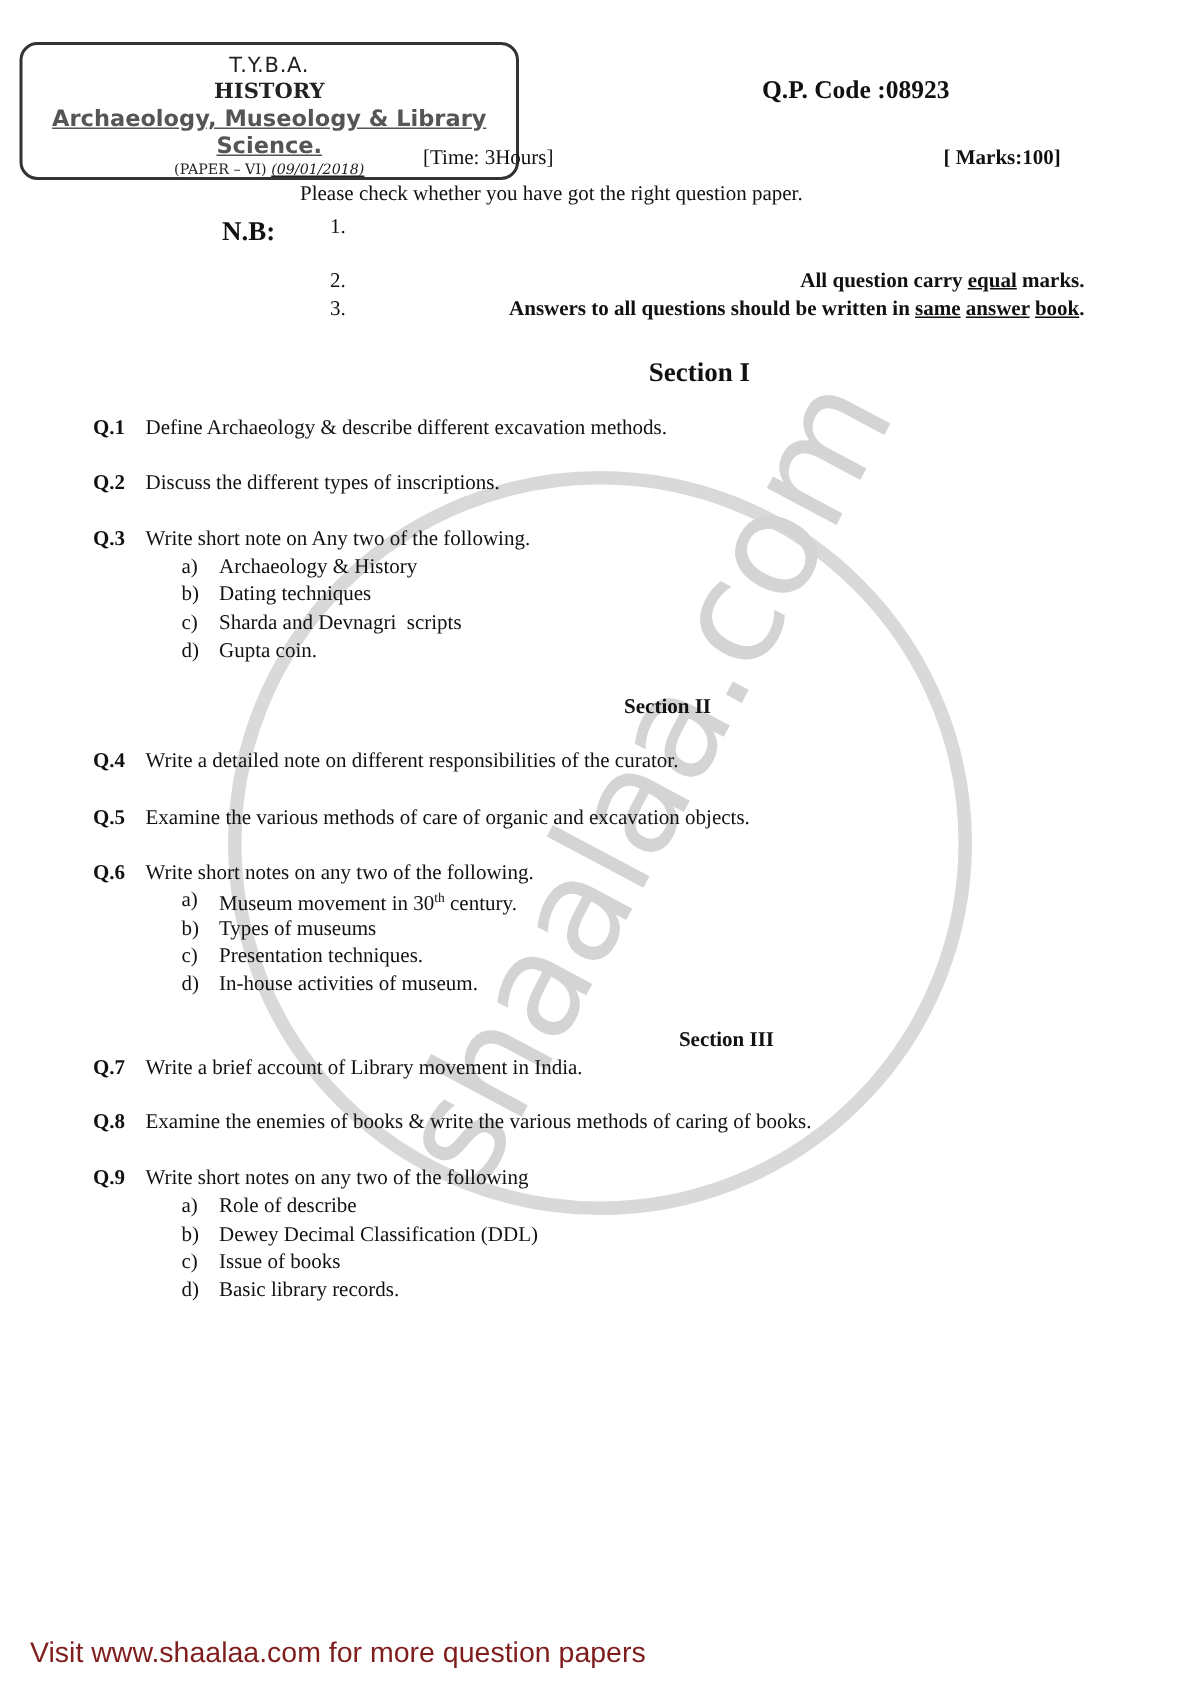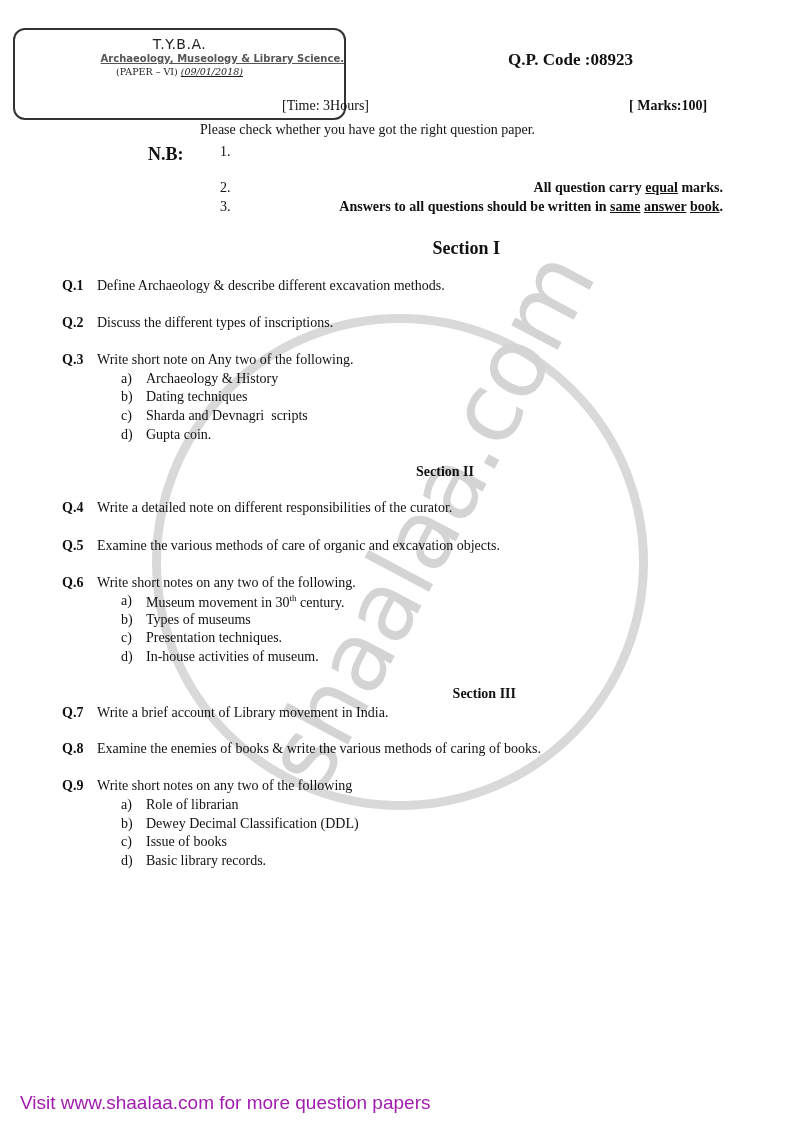--- a/index.html
+++ b/index.html
@@ -8,59 +8,60 @@
       font-family: "Liberation Serif", serif; color:#111;
     }
     .abs { position:absolute;text-align:right; }
     .header-box {
       left:13px; top:8px; width:333px; height:92px;
       border:2px solid #333; border-radius:12px; box-sizing:border-box;
       text-align:center; font-family:"DejaVu Sans", sans-serif;margin-top:20px;
     }
     .hb-class { font-size:14px; margin-top:6px; letter-spacing:0.5px; color:#222; }
     .hb-subject { font-family:"DejaVu Serif", serif; font-weight:bold; font-size:14px; margin-top:1px; color:#222; }
-    .hb-course { font-size:10px; font-weight:bold; color:#555; text-decoration:underline; margin-top:1px;text-align:right; }
+    .hb-course { font-size:15px; font-weight:bold; color:#555; text-decoration:underline; margin-top:1px; }
     .hb-paper { font-size:9.5px; font-weight:normal; margin-top:2px; color:#222; font-family:"DejaVu Serif", serif; }
     .hb-paper i { text-decoration:underline; }
     .qp-code { left:508px; top:50px; font-size:17px; font-weight:bold; }
     .time { left:282px; top:98px; font-size:14px; font-weight:normal; }
     .marks { left:629px; top:98px; font-size:14px; font-weight:bold; }
     .check { left:200px; top:122px; font-size:14px; }
     .nb-label { left:148px; top:144px; font-size:18px; font-weight:bold; }
     .nb-item { font-size:14px; font-weight:bold; }
     .nb-num { position:absolute; left:220px; font-weight:normal; }
     .nb-text { position:absolute; left:243px; width:480px; }
     u { text-decoration:underline; }
     .section-title { font-weight:bold; text-align:right; }
     .q-row { font-size:14px; }
     .q-num { position:absolute; left:62px; font-weight:bold; }
     .q-text { position:absolute; left:97px; white-space:nowrap; }
     .opt-letter { position:absolute; left:121px; }
     .opt-text { position:absolute; left:146px; white-space:nowrap; }
-    .footer { left:20px; top:1092px; font-family:"Liberation Sans", sans-serif; font-size:19px; color:#a21caf; }
+    .footer { left:20px; top:1092px; font-family:"Liberation Sans", sans-serif; font-size:19px; color:#7f1d1d; }
     .watermark-circle {
       left:152px; top:314px; width:496px; height:496px; border-radius:50%;
       border:9px solid #d9d9d9; box-sizing:border-box; pointer-events:none;
     }
     .watermark-text {
       left:170px; top:520px; width:460px; text-align:center;
       font-family:"DejaVu Sans", sans-serif; font-size:96px; color:#d4d4d4;
       transform:rotate(-62deg); transform-origin:center center; pointer-events:none;
       letter-spacing:-2px;
     }
     .content { z-index:2; }
   </style>
 </head>
 <body>
 
 <div class="abs watermark-circle"></div>
 <div class="abs watermark-text">shaalaa.com</div>
 
 <div class="abs header-box content">
   <div class="hb-class">T.Y.B.A.</div>
+  <div class="hb-subject">HISTORY</div>
   <div class="hb-course">Archaeology, Museology &amp; Library Science.</div>
   <div class="hb-paper">
     <span>(PAPER – VI)</span>
     <i>(09/01/2018)</i>
   </div>
 </div>
 
 <div class="abs qp-code content">Q.P. Code :08923</div>
 <div class="abs time content">[Time: 3Hours]</div>
 <div class="abs marks content">[ Marks:100]</div>
@@ -150,21 +151,21 @@
 <div class="abs q-row content" style="top:741px; left:0; width:800px;">
   <span class="q-num">Q.8</span>
   <span class="q-text">Examine the enemies of books &amp; write the various methods of caring of books.</span>
 </div>
 <div class="abs q-row content" style="top:778px; left:0; width:800px;">
   <span class="q-num">Q.9</span>
   <span class="q-text">Write short notes on any two of the following</span>
 </div>
 <div class="abs q-row content" style="top:797px; left:0; width:800px;">
   <span class="opt-letter">a)</span>
-  <span class="opt-text">Role of librarian</span>
+  <span class="opt-text">Role of describe</span>
 </div>
 <div class="abs q-row content" style="top:816px; left:0; width:800px;">
   <span class="opt-letter">b)</span>
   <span class="opt-text">Dewey Decimal Classification (DDL)</span>
 </div>
 <div class="abs q-row content" style="top:834px; left:0; width:800px;">
   <span class="opt-letter">c)</span>
   <span class="opt-text">Issue of books</span>
 </div>
 <div class="abs q-row content" style="top:853px; left:0; width:800px;">

